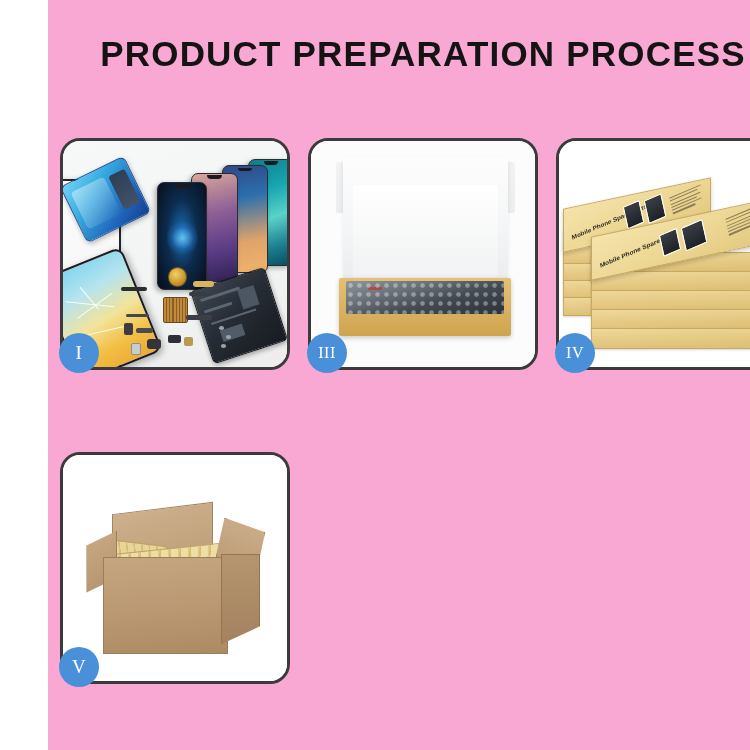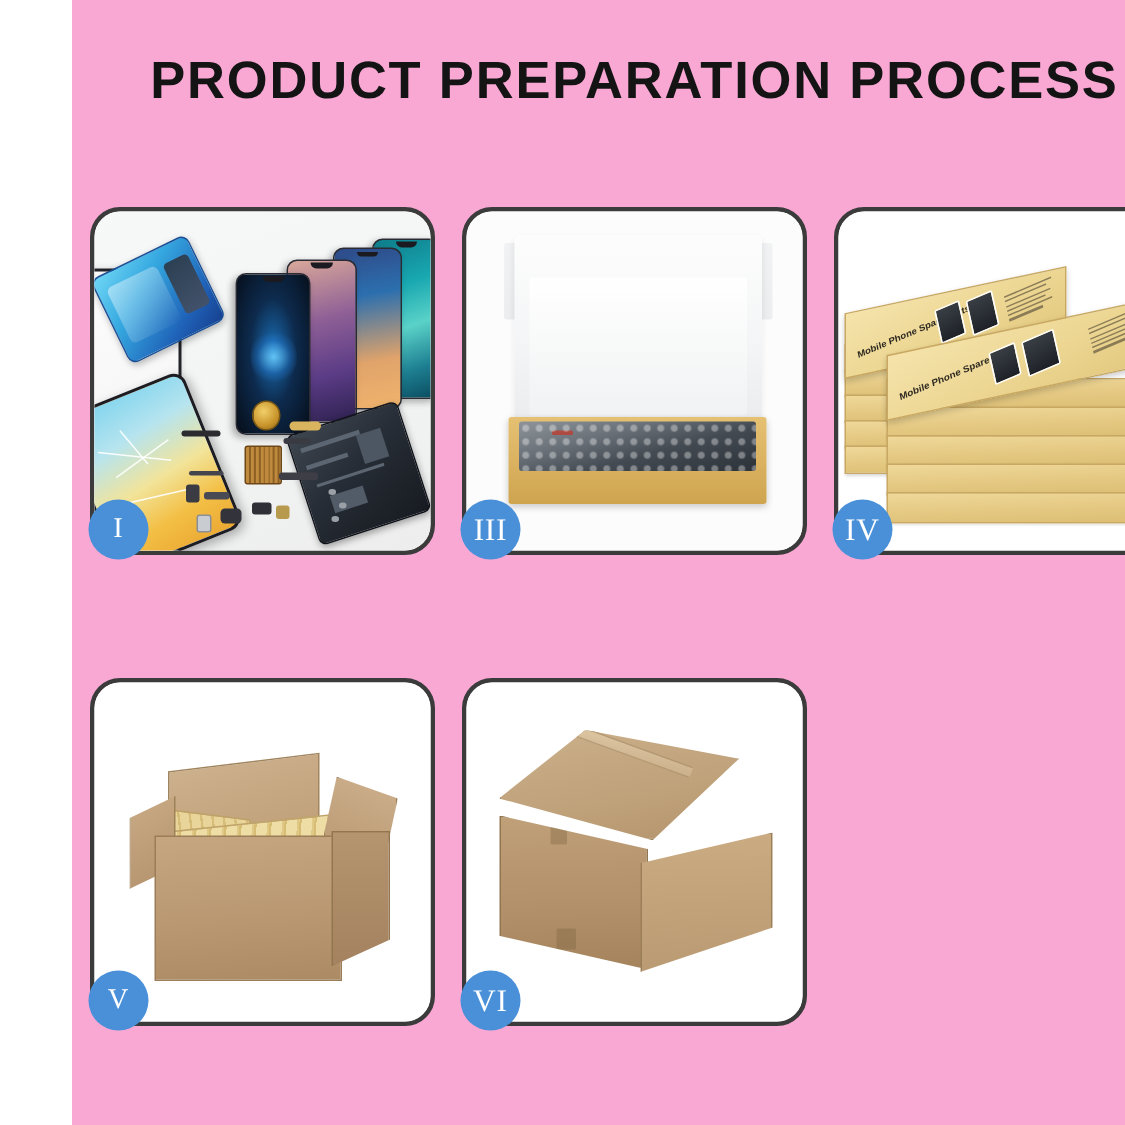--- a/index.html
+++ b/index.html
@@ -52,21 +52,21 @@
   .badge{
     position:absolute;left:-4px;bottom:-6px;
     width:40px;height:40px;border-radius:50%;
     background:#4a90d9;
     color:#ffffff;
     display:flex;align-items:center;justify-content:center;
     font-family:"Liberation Serif", serif;
     font-size:19px;letter-spacing:.5px;
     z-index:5;
   }
-  .badge.wide{font-size:21px;}
+  .badge.wide{font-size:16px;}
 
   
   .p1{background:linear-gradient(160deg,#f7f8f8 0%,#f2f3f3 60%,#ededee 100%);}
   .phone-fan{position:absolute;left:42%;top:9%;width:60%;height:56%;}
   .ph{
     position:absolute;border-radius:7px;
     box-shadow:-2px 2px 5px rgba(0,0,0,.30);
     border:1.5px solid #2b2b33;
   }
   .ph1{left:0%;top:16%;width:36%;height:84%;background:
@@ -441,31 +441,15 @@
           <div class="cfill"></div>
           <div class="cflap-l"></div>
           <div class="cflap-r"></div>
           <div class="cfront"></div>
           <div class="cside"></div>
         </div>
       </div>
       <div class="badge">V</div>
     </div>
 
-    <div class="panel">
-      <div class="panel-inner p6">
-        <div class="sealed">
-          <div class="s-shadow"></div>
-          <div class="s-top">
-            <div class="s-tape"></div>
-          </div>
-          <div class="s-front">
-            <div class="s-notch" style="left:34%;top:2%;width:11%;height:16%;"></div>
-            <div class="s-notch" style="left:38%;top:74%;width:13%;height:14%;"></div>
-          </div>
-          <div class="s-side"></div>
-        </div>
-      </div>
-      <div class="badge wide">VI</div>
-    </div>
 
   </div>
 </div>
 
 </body></html>

